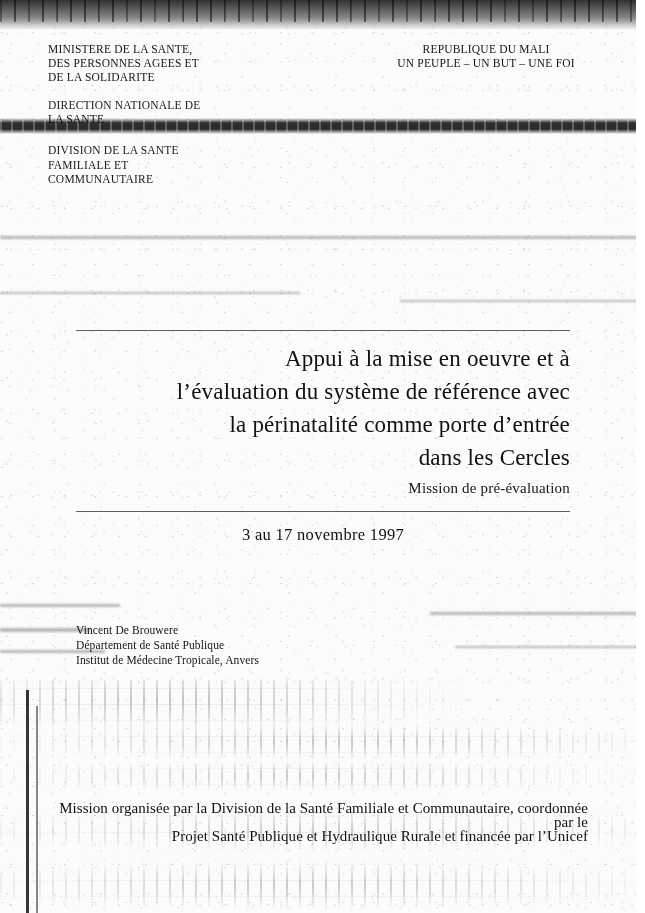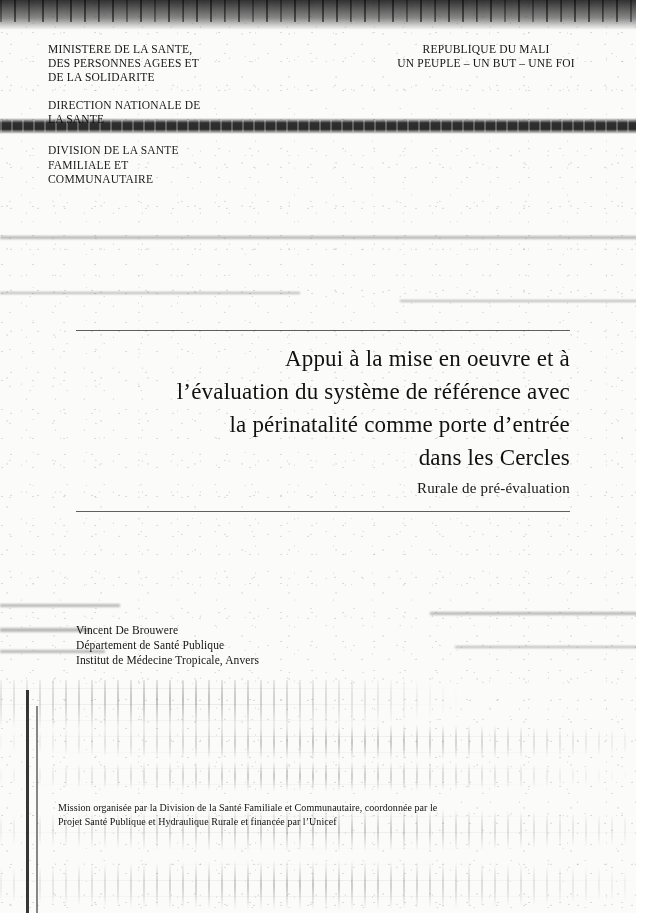--- a/index.html
+++ b/index.html
@@ -234,22 +234,22 @@
     line-height: 15px;
     color: #141414;
     letter-spacing: 0.1px;
   }
 
   .footer {
     position: absolute;
     left: 58px;
     top: 801px;
     width: 530px;
-    text-align: left;
-    font-size: 10px;
+    text-align: right;
+    font-size: 15px;
     line-height: 14px;
     color: #101010;
     letter-spacing: 0.05px;
     z-index: 5;
     text-shadow: 0 0 1px rgba(255,255,255,0.6);
   }
 </style>
 </head>
 <body>
 
@@ -298,25 +298,26 @@
 
   </div>
 
   <div class="rule" style="left:76px;top:330px;width:494px;"></div>
 
   <div class="title-wrap">
     <div class="title">Appui à la mise en oeuvre et à</div>
     <div class="title">l’évaluation du système de référence avec</div>
     <div class="title">la périnatalité comme porte d’entrée</div>
     <div class="title">dans les Cercles</div>
-    <div class="subtitle">Rurale de pré-évaluation</div>
+    <div class="subtitle">Mission de pré-évaluation</div>
   </div>
 
   <div class="rule" style="left:76px;top:511px;width:494px;"></div>
 
+  <div class="dates">3 au 17 novembre 1997</div>
 
   <div class="authors">
     <div>Vincent De Brouwere</div>
     <div>Département de Santé Publique</div>
     <div>Institut de Médecine Tropicale, Anvers</div>
   </div>
 
   <div class="footer">
     <div>Mission organisée par la Division de la Santé Familiale et Communautaire, coordonnée par le</div>
     <div>Projet Santé Publique et Hydraulique Rurale et financée par l’Unicef</div>

